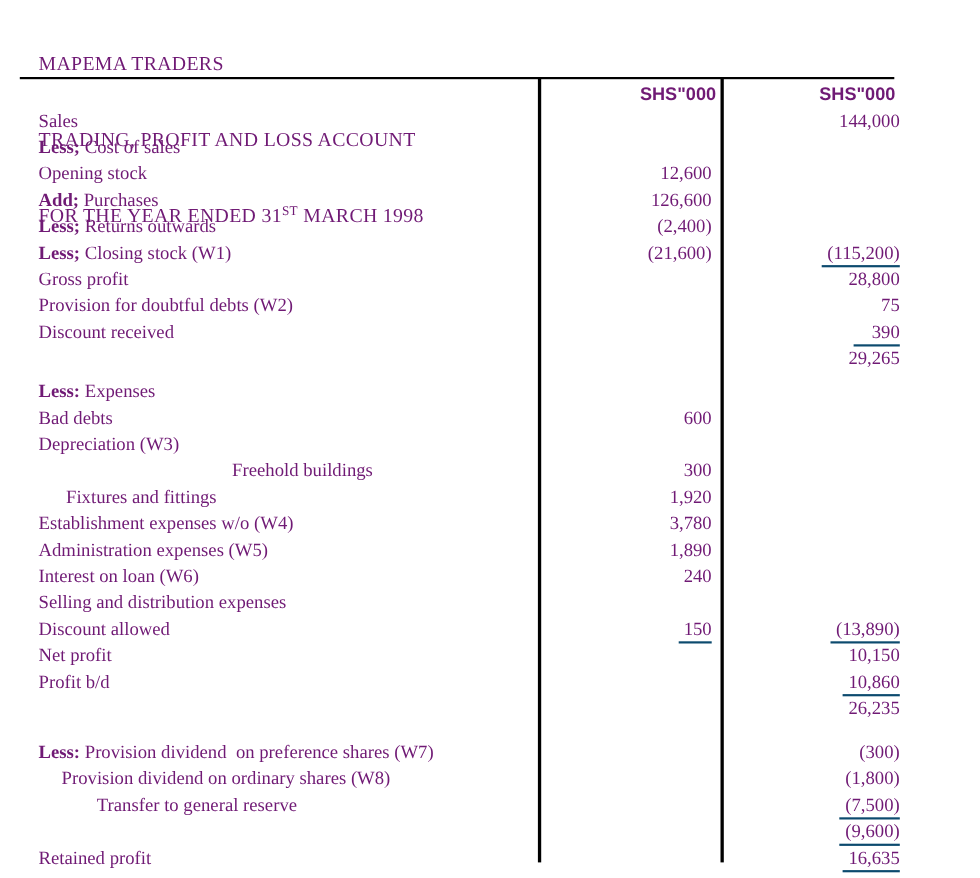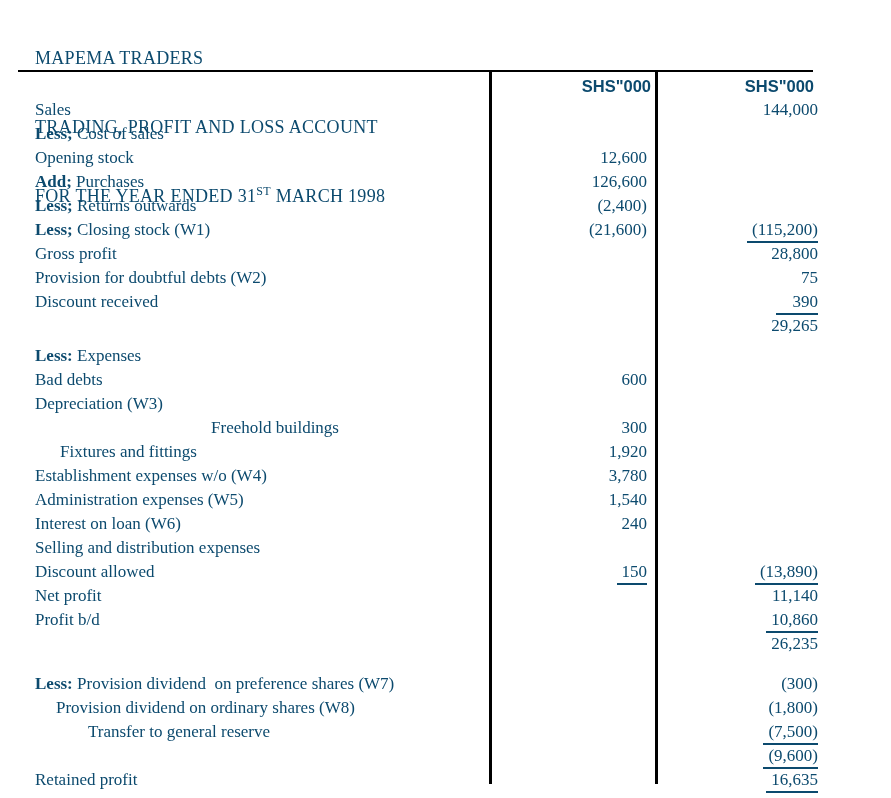--- a/index.html
+++ b/index.html
@@ -1,20 +1,20 @@
 <!DOCTYPE html>
 <html><head>
 <meta charset="utf-8">
 <style>
   html,body { margin:0; padding:0; background:#fff; }
   .page {
     position:relative;
     width:891px; height:798px;
     background:#ffffff;
-    color:#0c4a6e;
+    color:#701a75;
     font-family:"Liberation Serif", serif;
     overflow:hidden;
     text-decoration:underline;
   }
   .titles {
     position:absolute; left:35px; top:1px;
     font-size:18px; line-height:23px;
     letter-spacing:0.3px;
     white-space:pre;
   }
@@ -147,41 +147,41 @@
       <div class="c1"><span class="val">1,920</span></div>
       <div class="c2"><span class="val"></span></div>
     </div>
       <div class="row">
       <div class="lbl"><span class="pfx"></span><span class="txt">Establishment expenses w/o (W4)</span></div>
       <div class="c1"><span class="val">3,780</span></div>
       <div class="c2"><span class="val"></span></div>
     </div>
       <div class="row">
       <div class="lbl"><span class="pfx"></span><span class="txt">Administration expenses (W5)</span></div>
-      <div class="c1"><span class="val">1,540</span></div>
+      <div class="c1"><span class="val">1,890</span></div>
       <div class="c2"><span class="val"></span></div>
     </div>
       <div class="row">
       <div class="lbl"><span class="pfx"></span><span class="txt">Interest on loan (W6)</span></div>
       <div class="c1"><span class="val">240</span></div>
       <div class="c2"><span class="val"></span></div>
     </div>
       <div class="row">
       <div class="lbl"><span class="pfx"></span><span class="txt">Selling and distribution expenses</span></div>
       <div class="c2"><span class="val"></span></div>
     </div>
       <div class="row">
       <div class="lbl"><span class="pfx"></span><span class="txt">Discount allowed</span></div>
       <div class="c1"><span class="val u">150</span></div>
       <div class="c2"><span class="val u">(13,890)</span></div>
     </div>
       <div class="row">
       <div class="lbl"><span class="pfx"></span><span class="txt">Net profit</span></div>
       <div class="c1"><span class="val"></span></div>
-      <div class="c2"><span class="val">11,140</span></div>
+      <div class="c2"><span class="val">10,150</span></div>
     </div>
       <div class="row">
       <div class="lbl"><span class="pfx"></span><span class="txt">Profit b/d</span></div>
       <div class="c1"><span class="val"></span></div>
       <div class="c2"><span class="val u">10,860</span></div>
     </div>
       <div class="row">
       <div class="lbl"><span class="pfx"></span><span class="txt"></span></div>
       <div class="c1"><span class="val"></span></div>
       <div class="c2"><span class="val">26,235</span></div>

